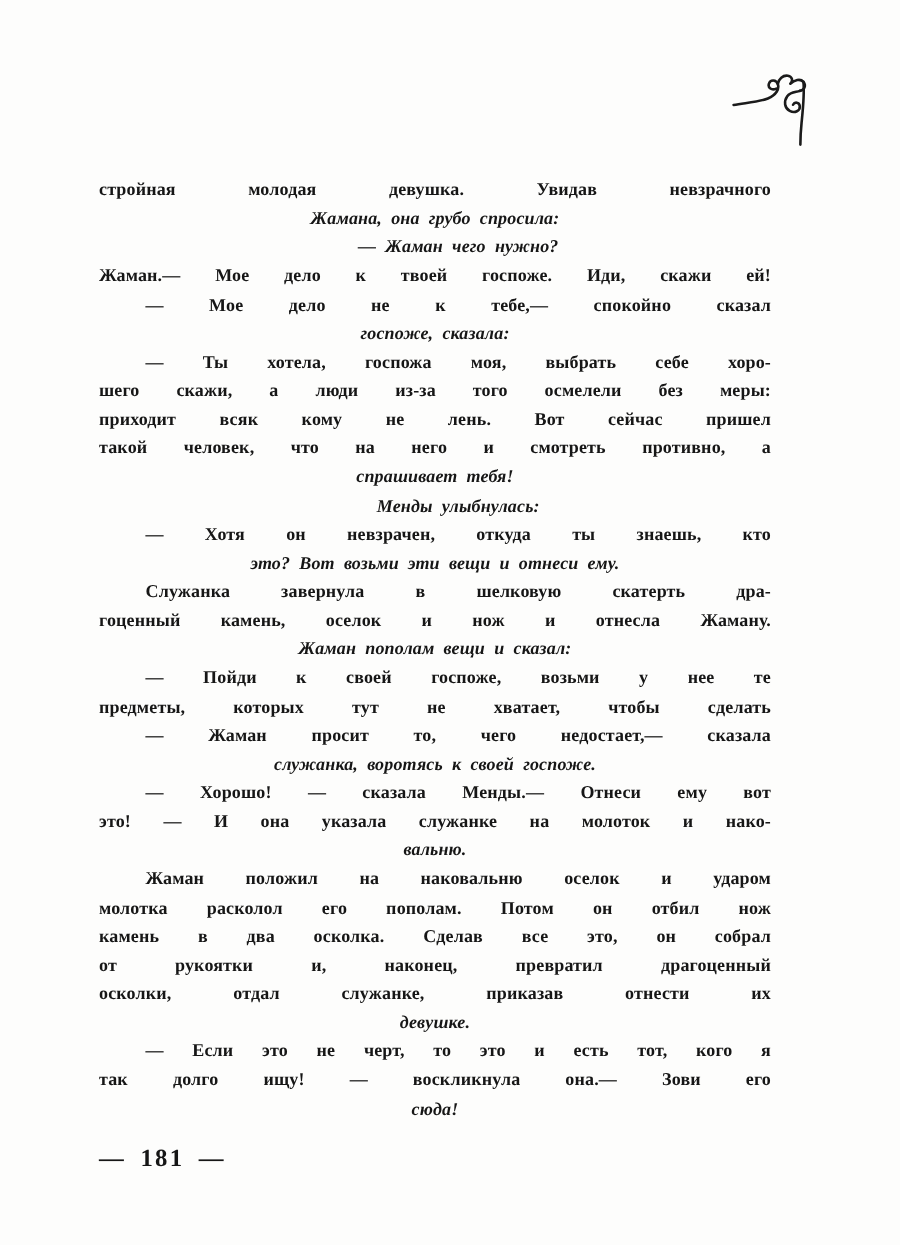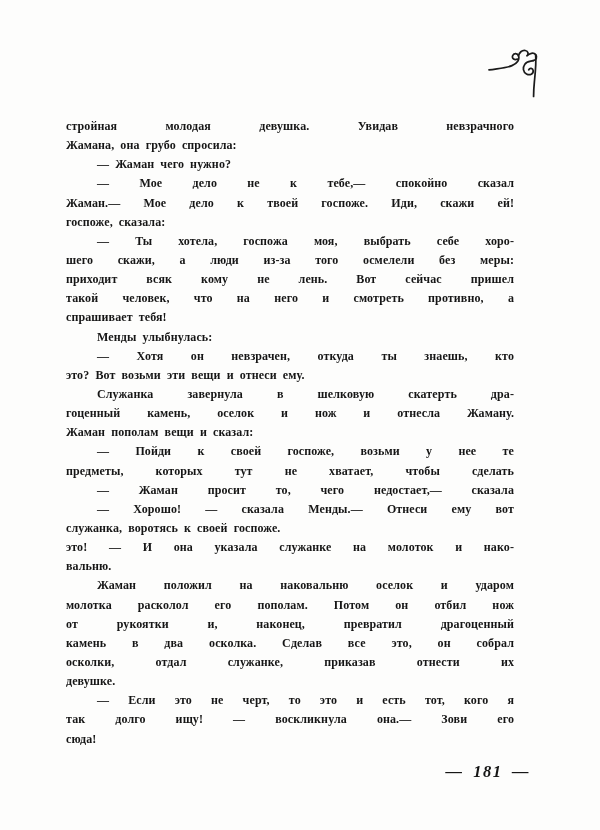--- a/index.html
+++ b/index.html
@@ -38,81 +38,81 @@
     height: 19.15px;
     white-space: nowrap;
   }
   .line.justify {
     white-space: normal;
     text-align: justify;
     text-align-last: justify;
     word-spacing: 0;
   }
   .line.left {
-    text-align: left;
+    text-align: center;
     word-spacing: 3px;
+    font-style: italic;
   }
   .line.indent {
     padding-left: 31px;
     box-sizing: border-box;
   }
   .footer {
     position: absolute;
-    left: 82px;
+    left: 66px;
     top: 762px;
     width: 448px;
-    text-align: right;
+    text-align: left;
     font-size: 16.5px;
     font-weight: 700;
-    font-style: italic;
     letter-spacing: 1.5px;
     word-spacing: 4px;
   }
 </style>
 </head>
 <body>
 
 <div class="page">
 
   <svg class="ornament" viewBox="0 0 57 48" fill="none" stroke="#1b1b1b" stroke-width="1.7" stroke-linecap="round" stroke-linejoin="round" aria-hidden="true">
     <path d="M1,20.5 C10,19 18,18.5 23.5,16.3 C29,14 31.2,10 30,6.8 C29,4 25.2,3.6 24.2,6.6 C23.3,9.3 26,11.2 29,9.8"></path>
     <path d="M30,6.8 C30.5,3.4 33.4,0.9 36.6,1.4 C39.6,1.9 40.2,4.9 38.2,6.6 C40.8,4.2 44.8,3 46.8,5.4 C48.8,7.8 47.4,10.8 44.4,11.3"></path>
     <path d="M44.4,11.3 C41.6,12.2 38.2,12 36.2,14.8 C33.8,18.2 34.4,22.6 37.8,24.4 C41.2,26.2 44.8,24.4 44.4,21.2 C44.1,18.6 41,18.3 40,20.4"></path>
     <path d="M46.8,5.4 C47.6,13 46.4,24 45.6,32 C45.1,37 44.8,42 44.8,46.5"></path>
   </svg>
 
   <div class="text-block">
       <div class="line justify">стройная молодая девушка. Увидав невзрачного</div>
       <div class="line left">Жамана, она грубо спросила:</div>
       <div class="line left indent">— Жаман чего нужно?</div>
+      <div class="line justify">Жаман.— Мое дело к твоей госпоже. Иди, скажи ей!</div>
       <div class="line justify indent">— Мое дело не к тебе,— спокойно сказал</div>
-      <div class="line justify">Жаман.— Мое дело к твоей госпоже. Иди, скажи ей!</div>
       <div class="line left">госпоже, сказала:</div>
       <div class="line justify indent">— Ты хотела, госпожа моя, выбрать себе хоро-</div>
       <div class="line justify">шего скажи, а люди из-за того осмелели без меры:</div>
       <div class="line justify">приходит всяк кому не лень. Вот сейчас пришел</div>
       <div class="line justify">такой человек, что на него и смотреть противно, а</div>
       <div class="line left">спрашивает тебя!</div>
       <div class="line left indent">Менды улыбнулась:</div>
       <div class="line justify indent">— Хотя он невзрачен, откуда ты знаешь, кто</div>
       <div class="line left">это? Вот возьми эти вещи и отнеси ему.</div>
       <div class="line justify indent">Служанка завернула в шелковую скатерть дра-</div>
       <div class="line justify">гоценный камень, оселок и нож и отнесла Жаману.</div>
       <div class="line left">Жаман пополам вещи и сказал:</div>
       <div class="line justify indent">— Пойди к своей госпоже, возьми у нее те</div>
       <div class="line justify">предметы, которых тут не хватает, чтобы сделать</div>
       <div class="line justify indent">— Жаман просит то, чего недостает,— сказала</div>
+      <div class="line left">служанка, воротясь к своей госпоже.</div>
       <div class="line justify indent">— Хорошо! — сказала Менды.— Отнеси ему вот</div>
-      <div class="line left">служанка, воротясь к своей госпоже.</div>
       <div class="line justify">это! — И она указала служанке на молоток и нако-</div>
       <div class="line left">вальню.</div>
       <div class="line justify indent">Жаман положил на наковальню оселок и ударом</div>
       <div class="line justify">молотка расколол его пополам. Потом он отбил нож</div>
+      <div class="line justify">камень в два осколка. Сделав все это, он собрал</div>
       <div class="line justify">от рукоятки и, наконец, превратил драгоценный</div>
-      <div class="line justify">камень в два осколка. Сделав все это, он собрал</div>
       <div class="line justify">осколки, отдал служанке, приказав отнести их</div>
       <div class="line left">девушке.</div>
       <div class="line justify indent">— Если это не черт, то это и есть тот, кого я</div>
       <div class="line justify">так долго ищу! — воскликнула она.— Зови его</div>
       <div class="line left">сюда!</div>
     </div>
 
   <div class="footer">— 181 —</div>
 
 </div>

